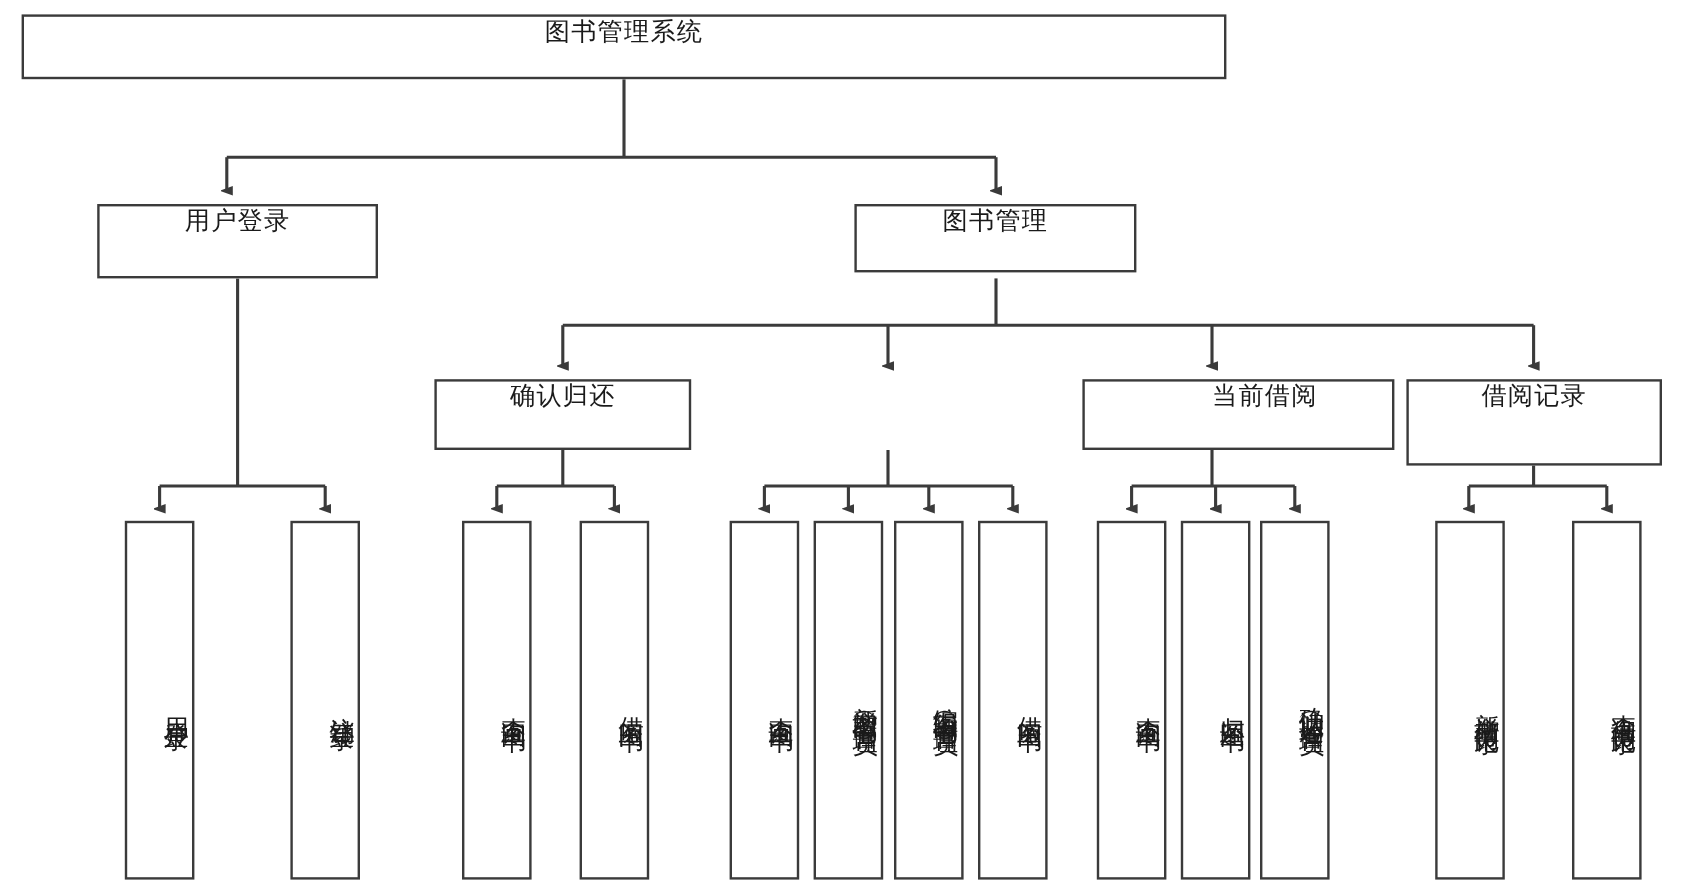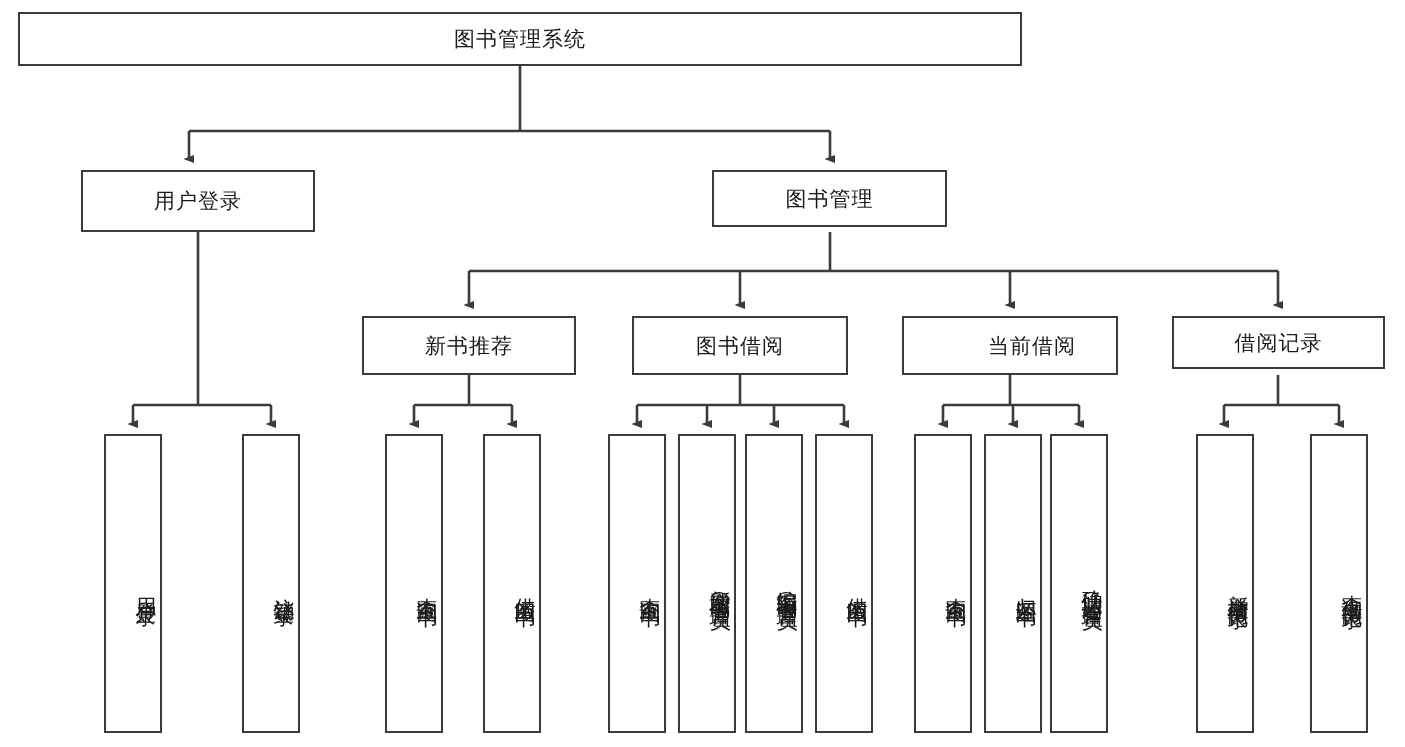--- a/index.html
+++ b/index.html
@@ -24,21 +24,21 @@
     width: 1405px;
     height: 747px;
     pointer-events: none;
   }
   .node {
     position: absolute;
     box-sizing: border-box;
     background: #ffffff;
     border: 2px solid #3b3b3b;
     display: flex;
-    align-items: center;
+    align-items: flex-start;
     justify-content: center;
     color: #1a1a1a;
   }
   .node.horiz {
     font-size: 21px;
     letter-spacing: 1px;
     line-height: 1.2;
   }
   .node.vert {
     writing-mode: vertical-rl;
@@ -125,29 +125,26 @@
   </div>
 
   <div class="node horiz" style="left:81px; top:170px; width:234px; height:62px;">
     <span>用户登录</span>
   </div>
   <div class="node horiz" style="left:712px; top:170px; width:235px; height:57px;">
     <span>图书管理</span>
   </div>
 
   <div class="node horiz" style="left:362px; top:316px; width:214px; height:59px;">
-    <span>新书推荐</span>
+    <span>确认归还</span>
   </div>
-  <div class="node horiz" style="left:632px; top:316px; width:216px; height:59px;">
-    <span>图书借阅</span>
-  </div>
-  <div class="node horiz" style="left:902px; top:316px; width:216px; height:59px;padding-left:44px;">
+  <div class="node horiz" style="left:902px; top:316px; width:260px; height:59px;padding-left:44px;">
     <span>当前借阅</span>
   </div>
-  <div class="node horiz" style="left:1172px; top:316px; width:213px; height:53px;">
+  <div class="node horiz" style="left:1172px; top:316px; width:213px; height:72px;">
     <span>借阅记录</span>
   </div>
 
   <div class="node vert" style="left:104px; top:434px; width:58px; height:299px;">
     <span class="vtext">用户登录</span>
   </div>
   <div class="node vert" style="left:242px; top:434px; width:58px; height:299px;">
     <span class="vtext">注销登录</span>
   </div>
 

